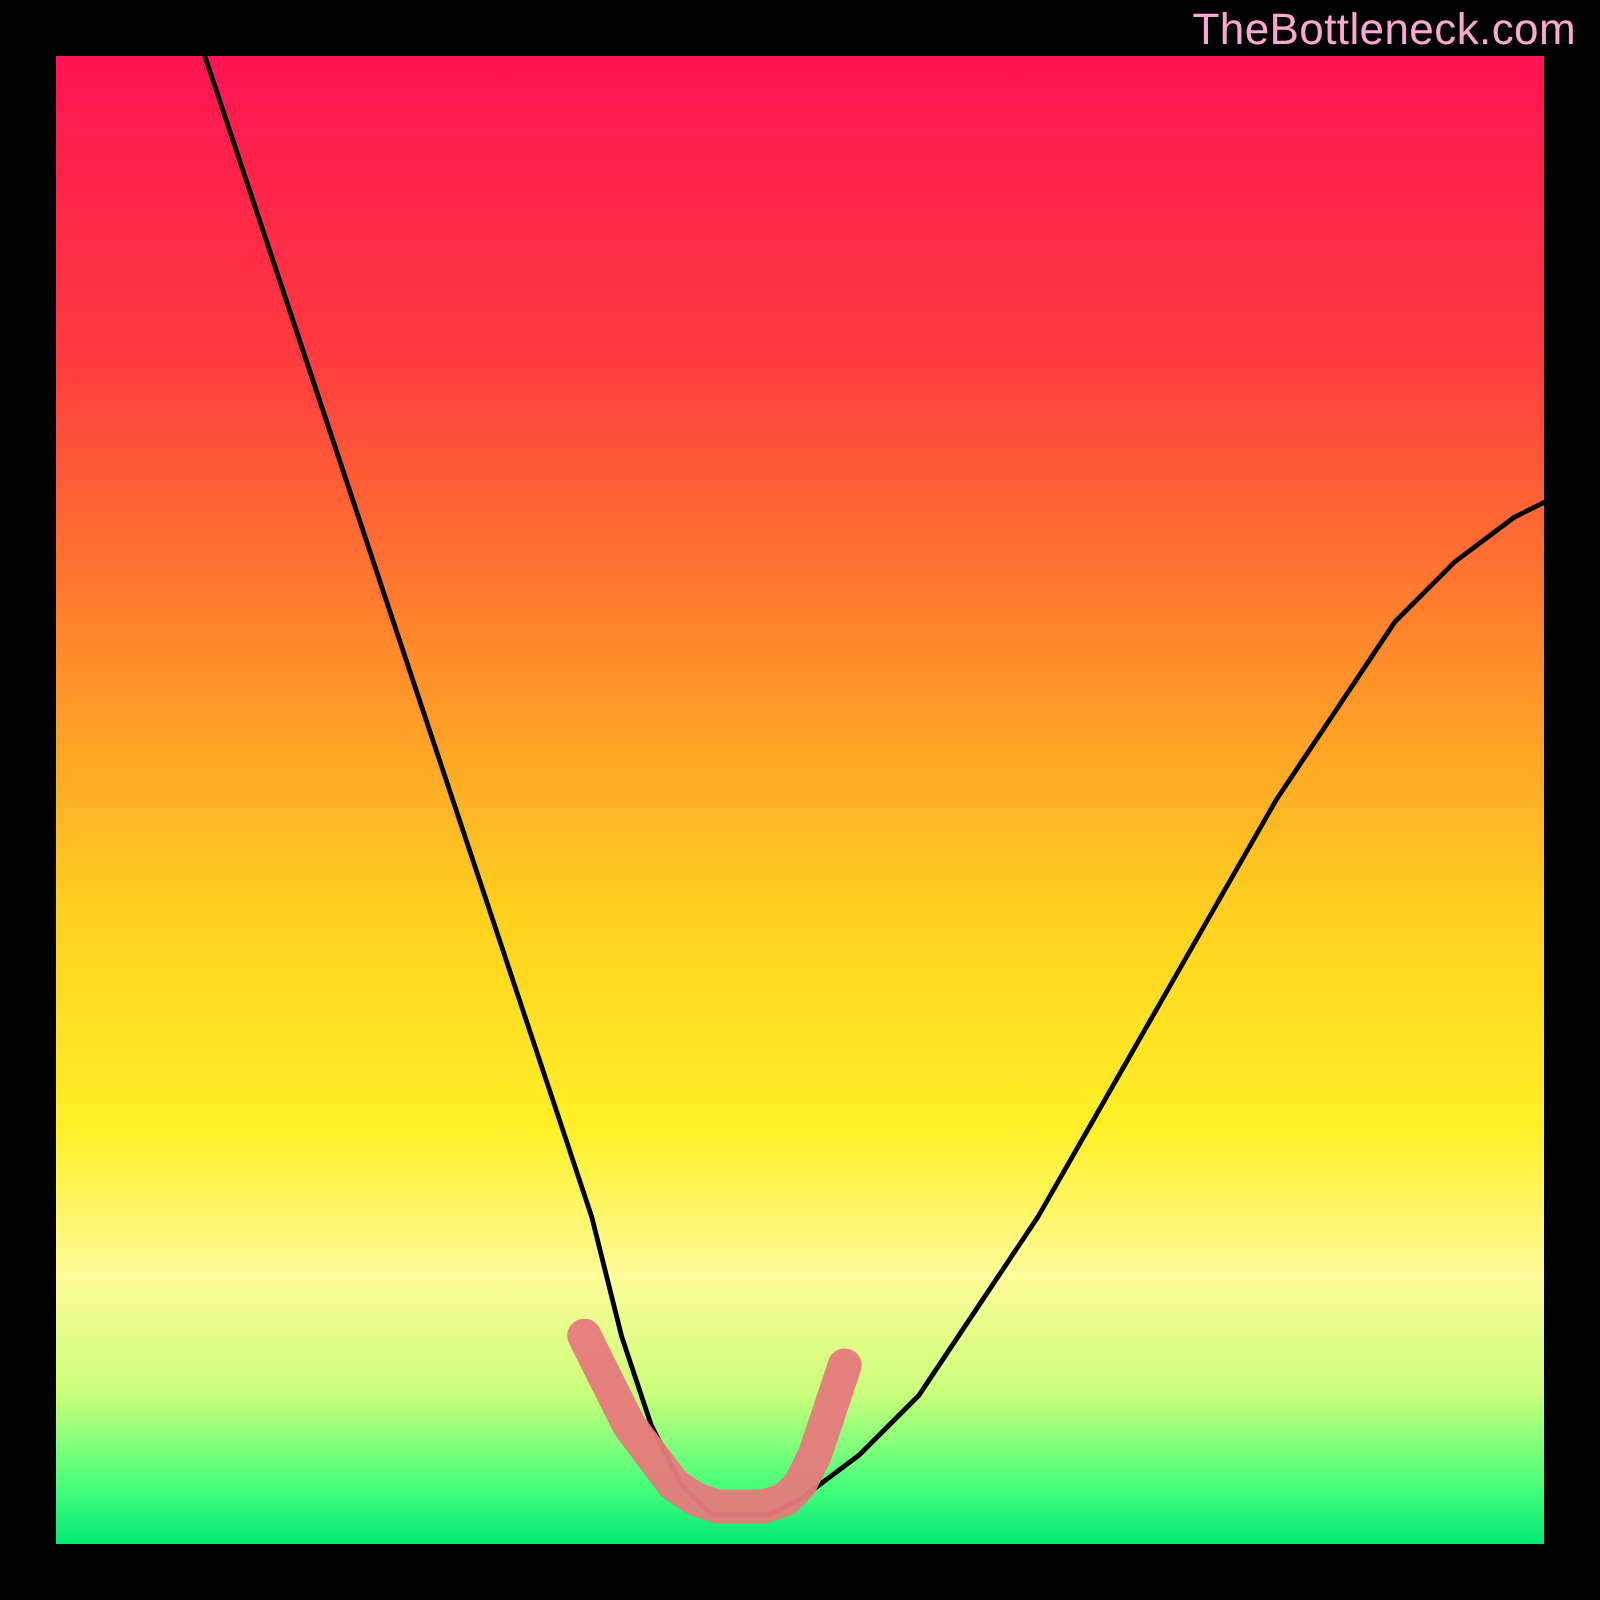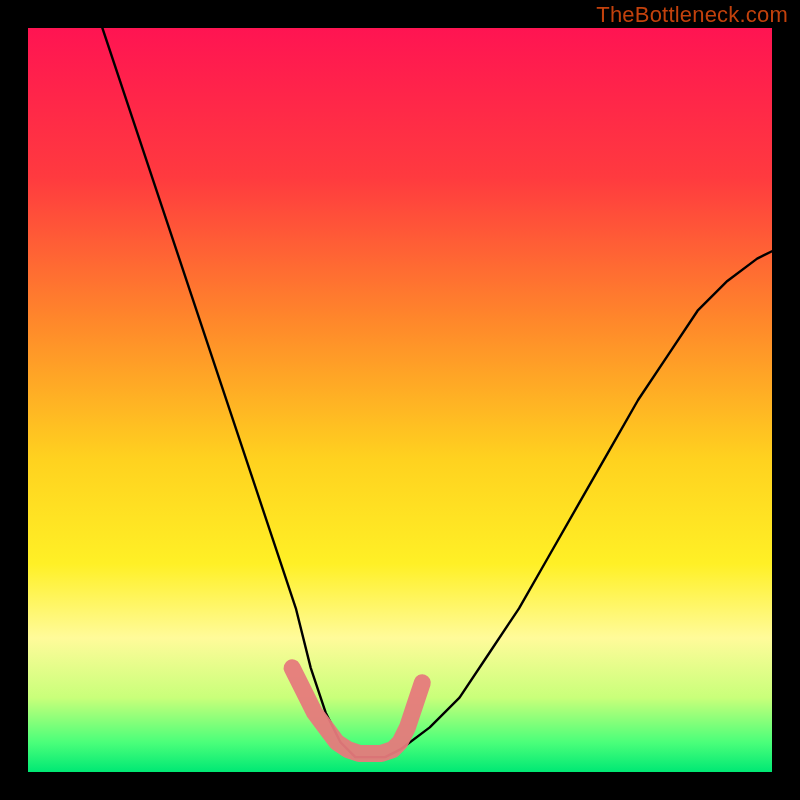--- a/index.html
+++ b/index.html
@@ -16,21 +16,21 @@
     top: 0;
     left: 0;
     width: 800px;
     height: 800px;
     background: #000;
   }
   .watermark {
     position: absolute;
     top: 2px;
     right: 12px;
-    color: #c2410c;
+    color: #f9a8d4;
     font-size: 22px;
     letter-spacing: 0.2px;
     font-weight: 400;
     z-index: 10;
   }
   svg {
     position: absolute;
     top: 0;
     left: 0;
   }

